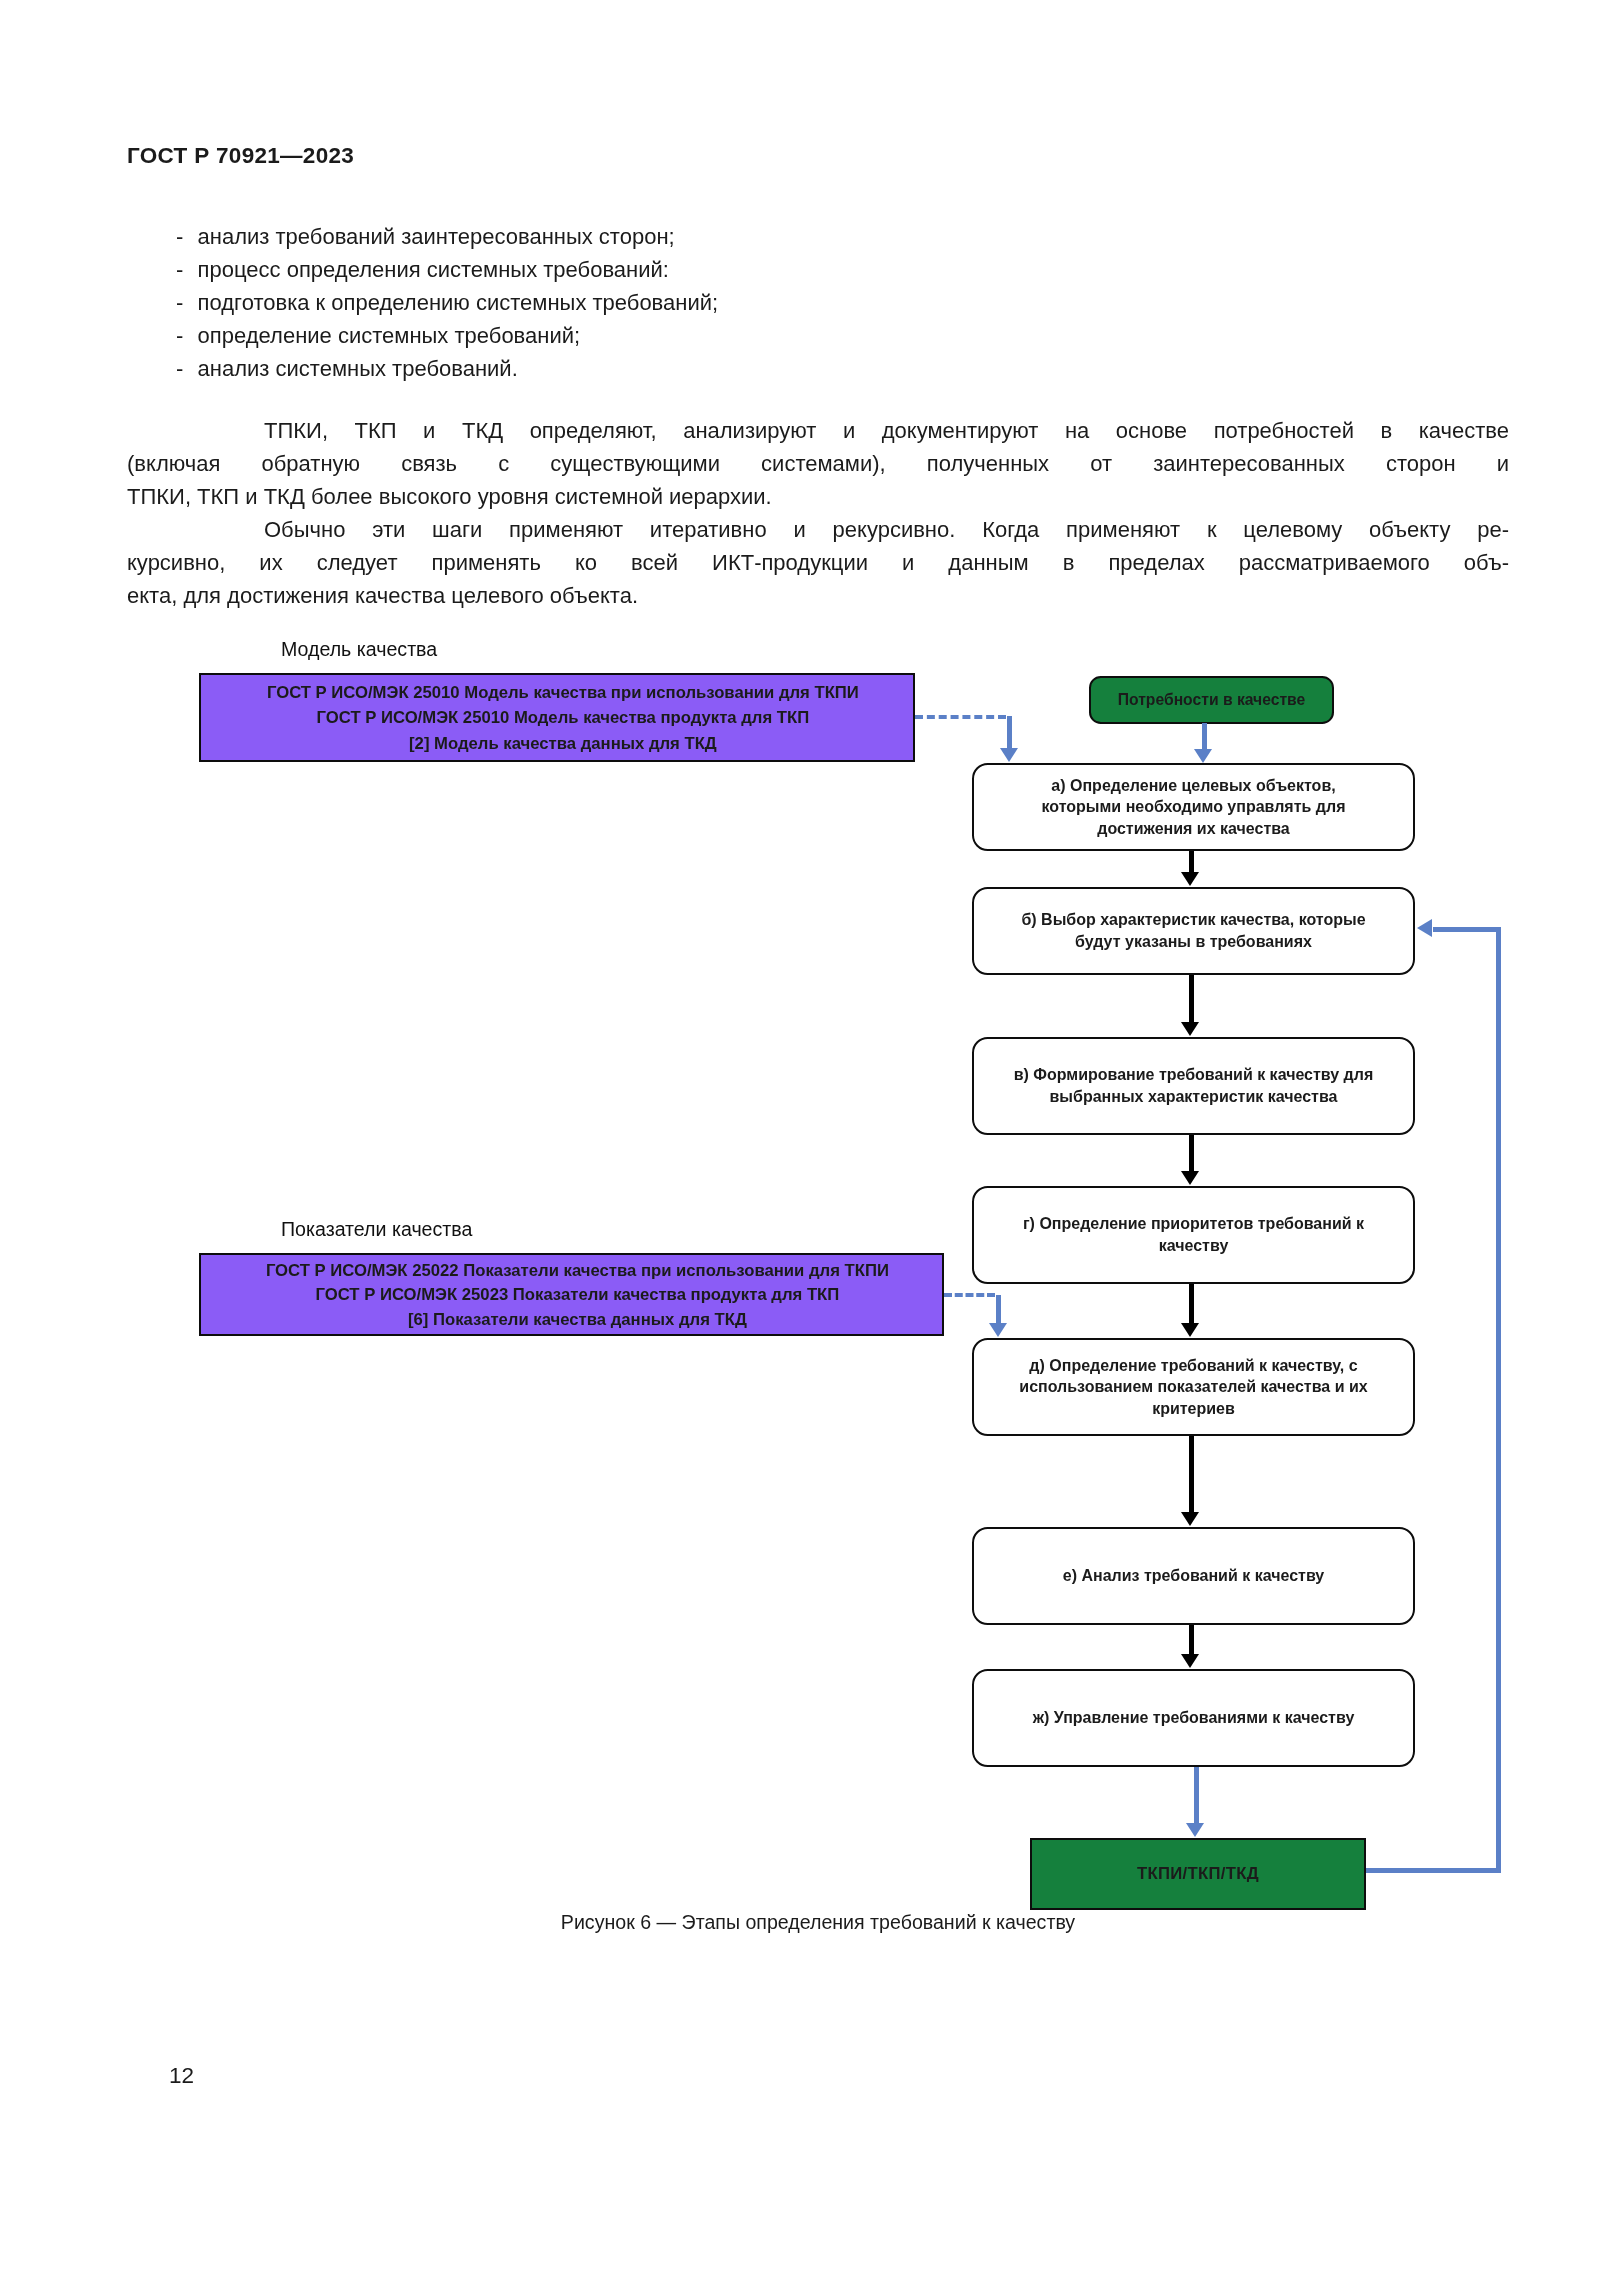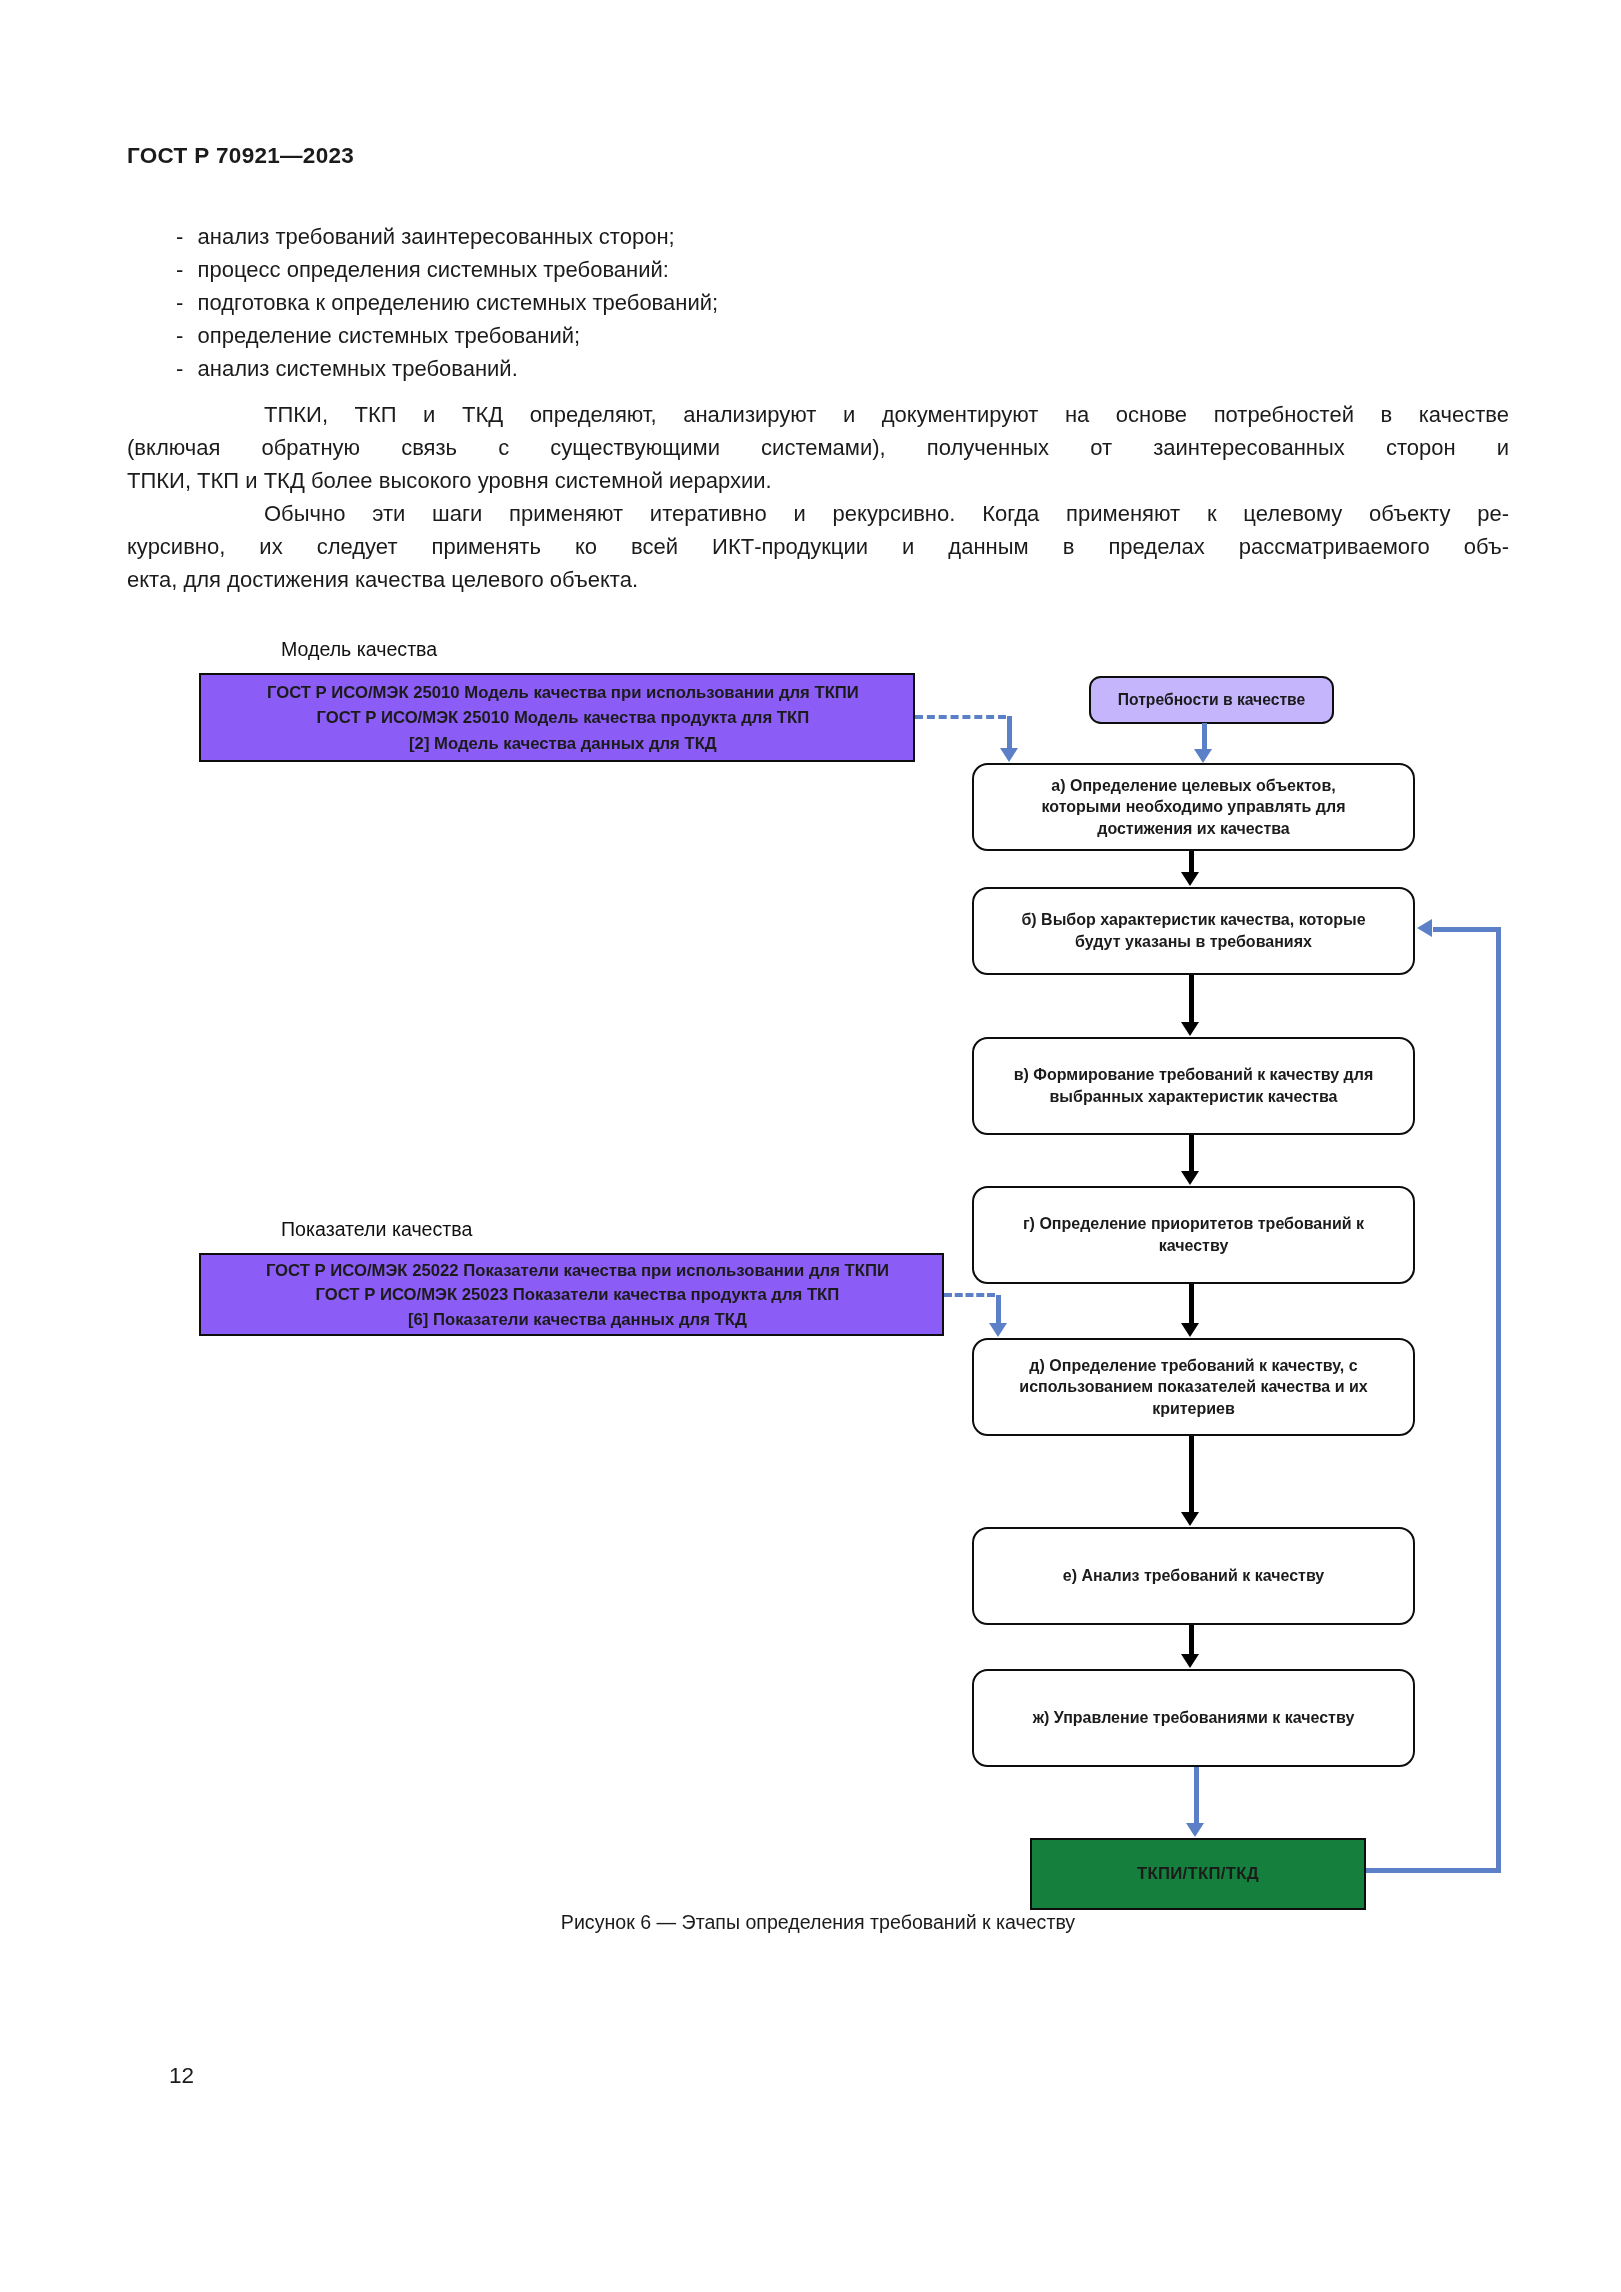--- a/index.html
+++ b/index.html
@@ -16,21 +16,21 @@
     position:absolute;left:127px;top:143px;
     font-size:22.5px;font-weight:bold;letter-spacing:0.3px;
   }
   .bullet-list{
     position:absolute;left:176px;top:220px;width:1274px;
     font-size:22px;line-height:33px;
   }
   .bullet-line{display:flex;}
   .bullet-dash{width:21.6px;flex:0 0 21.6px;}
   .body-text{
-    position:absolute;left:127px;top:398px;width:1382px;
+    position:absolute;left:127px;top:414px;width:1382px;
     font-size:22px;line-height:33px;
   }
   .pline{text-align:justify;text-align-last:justify;}
   .pline.first{text-indent:137px;}
   .pline.last{text-align:left;text-align-last:auto;}
   
   .diagram{position:absolute;left:0;top:0;width:1621px;height:2293px;}
   .side-label{
     position:absolute;font-size:19.6px;color:#111;
   }
@@ -43,21 +43,21 @@
   .fbox{
     position:absolute;left:972px;width:443px;
     background:#fff;border:2.9px solid #0d0d0d;border-radius:15.7px;
     box-sizing:border-box;
     display:flex;align-items:center;justify-content:center;
     text-align:center;font-weight:bold;font-size:16px;line-height:21.6px;
     padding:16px 37px;
   }
   .needs-box{
     position:absolute;left:1089px;top:676px;width:245px;height:48px;
-    background:#c4b5fd;border:2.9px solid #0d0d0d;border-radius:11.8px;
+    background:#15803d;border:2.9px solid #0d0d0d;border-radius:11.8px;
     box-sizing:border-box;
     display:flex;align-items:center;justify-content:center;
     font-weight:bold;font-size:15.7px;
   }
   .result-box{
     position:absolute;left:1030px;top:1838px;width:336px;height:72px;
     background:#15803d;border:2.9px solid #0d0d0d;box-sizing:border-box;
     display:flex;align-items:center;justify-content:center;
     font-weight:bold;font-size:16.7px;letter-spacing:0.3px;
   }

